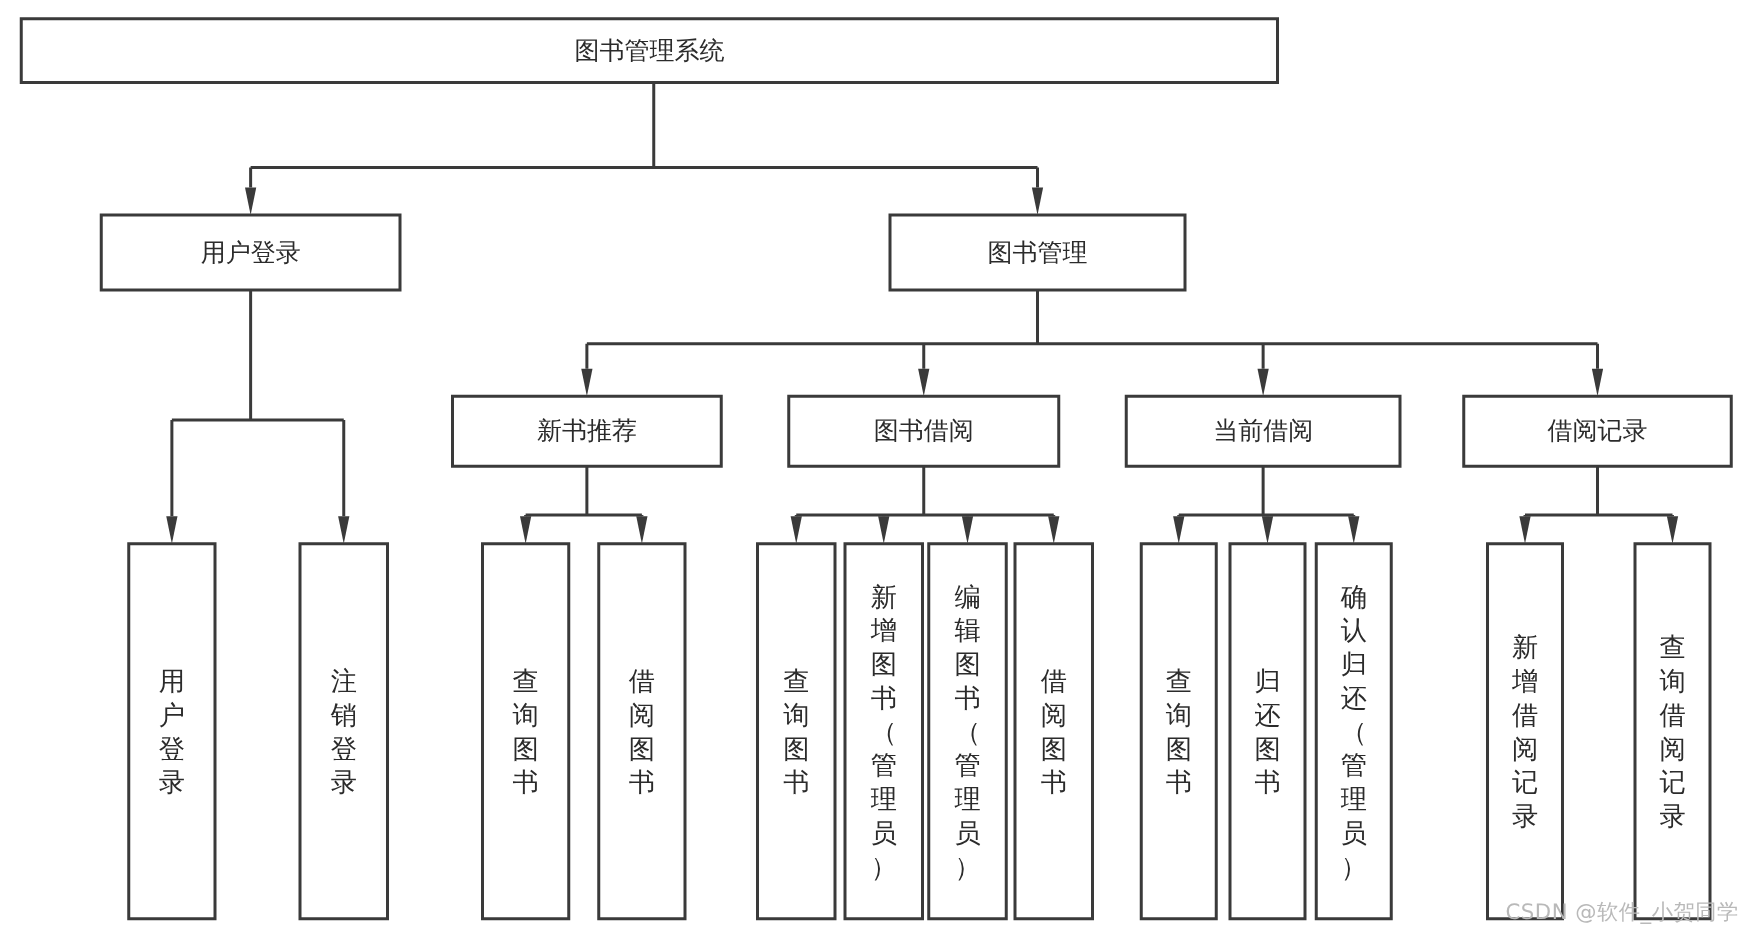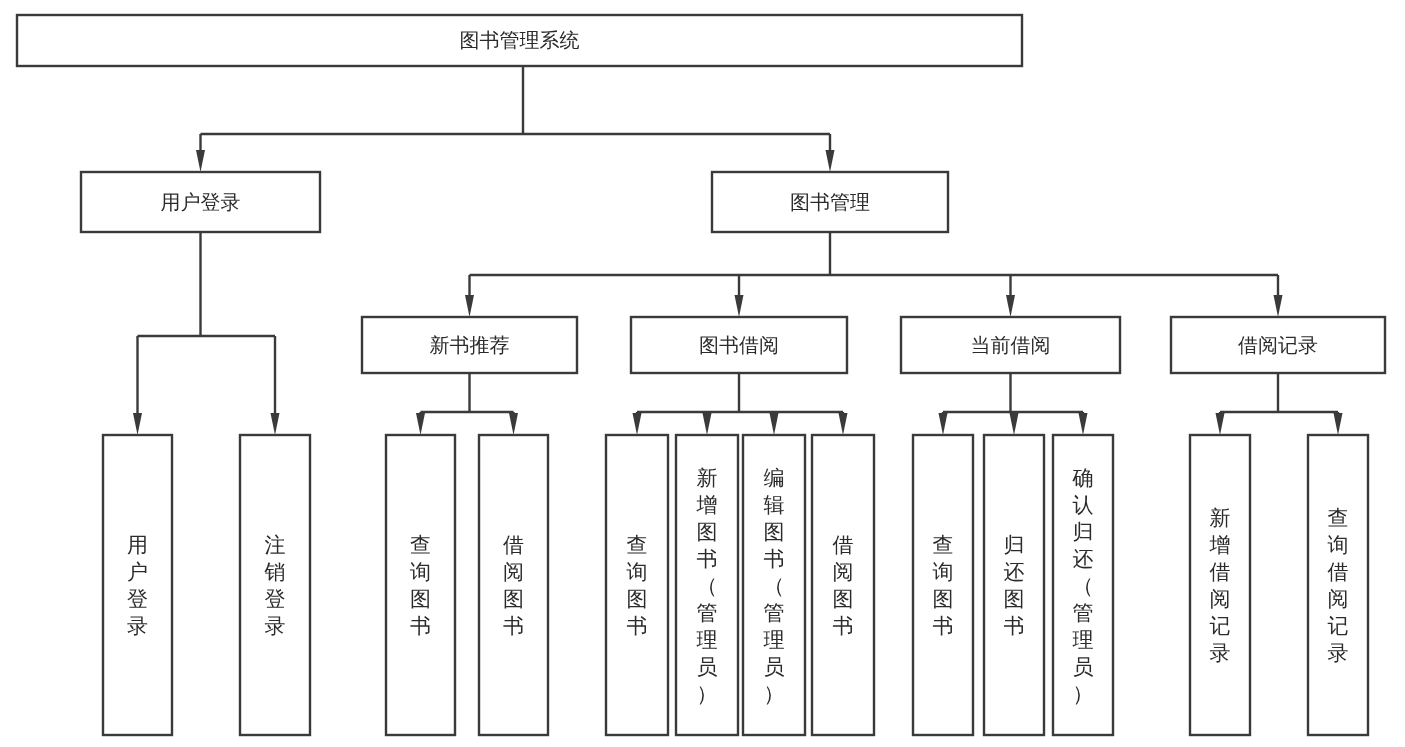--- a/index.html
+++ b/index.html
@@ -205,14 +205,15 @@
           <rect x="1190" y="435" width="60" height="300" class="node-box"></rect>
           <text x="1220" class="node-label-v"><tspan x="1220" y="525">新</tspan><tspan x="1220" y="552">增</tspan><tspan x="1220" y="579">借</tspan><tspan x="1220" y="606">阅</tspan><tspan x="1220" y="633">记</tspan><tspan x="1220" y="660">录</tspan></text>
         </g>
         <g>
           <rect x="1308" y="435" width="60" height="300" class="node-box"></rect>
           <text x="1338" class="node-label-v"><tspan x="1338" y="525">查</tspan><tspan x="1338" y="552">询</tspan><tspan x="1338" y="579">借</tspan><tspan x="1338" y="606">阅</tspan><tspan x="1338" y="633">记</tspan><tspan x="1338" y="660">录</tspan></text>
         </g>
       </g>
   </svg>
 
+  <div class="watermark-text">CSDN @软件_小贺同学</div>
 
 </div>
 
 </body></html>

